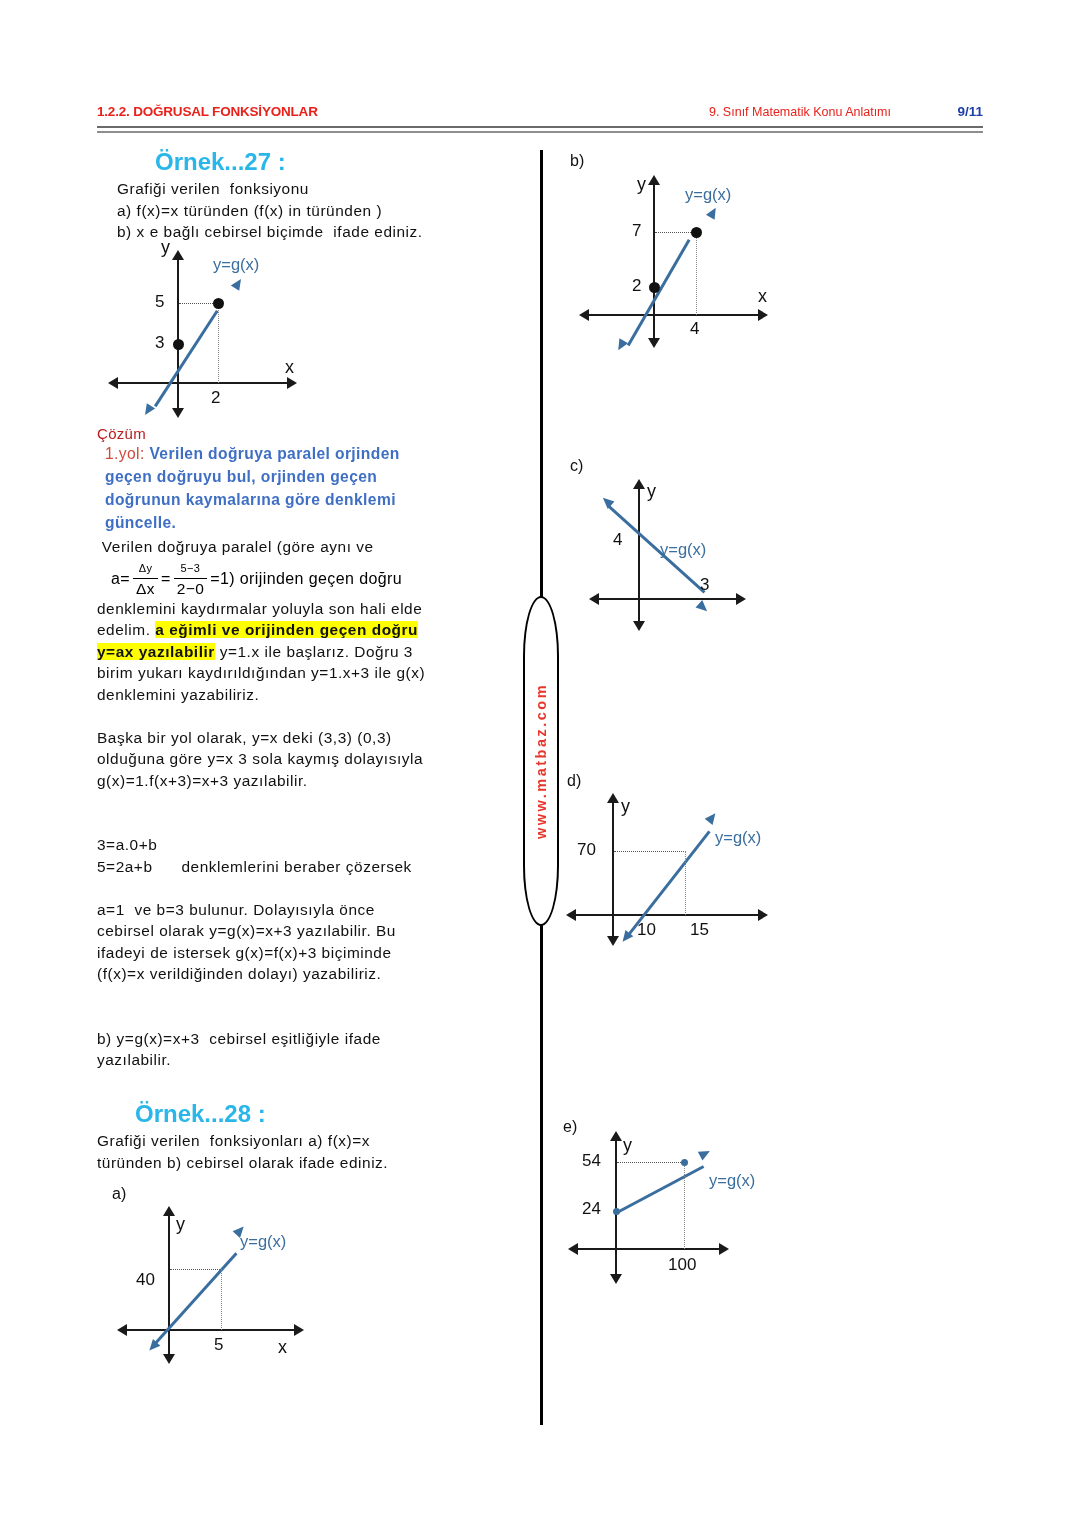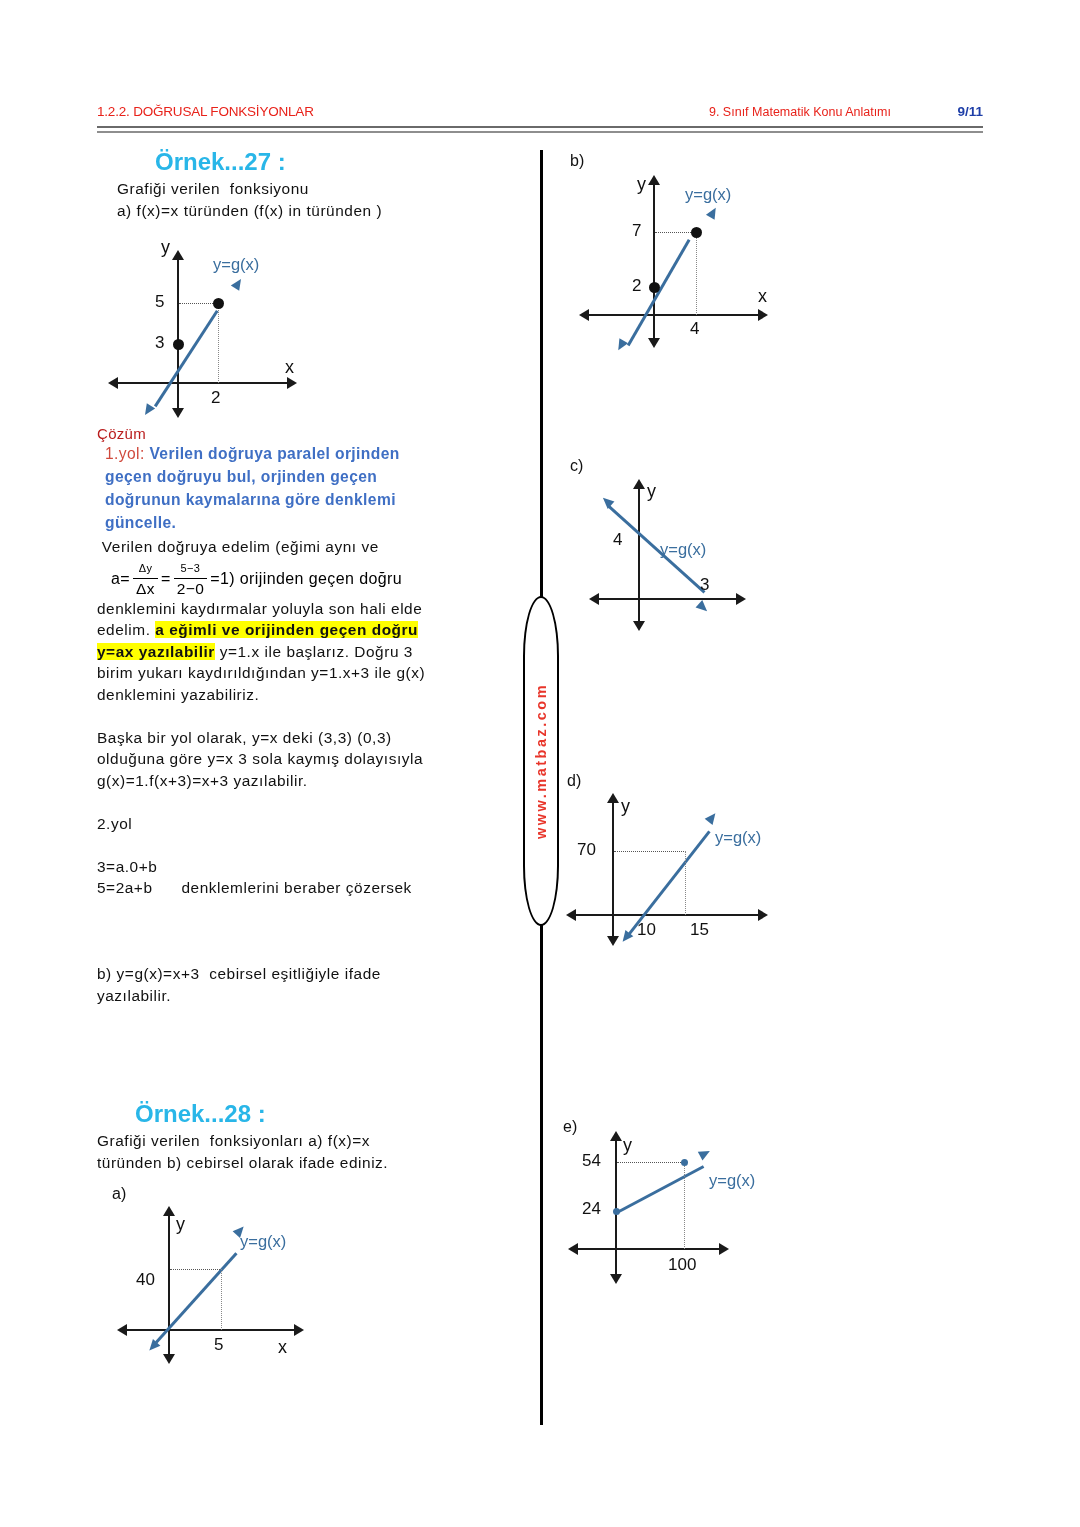--- a/index.html
+++ b/index.html
@@ -12,21 +12,21 @@
     position: relative;
     overflow: hidden;
   }
 
   
   #header {
     position: absolute; left: 97px; top: 100px; width: 886px; height: 40px;
   }
   #header-left {
     position: absolute; left: 0; top: 4px;
-    font-size: 13.5px; font-weight: normal; color: #e8221a;
+    font-size: 13.5px; font-weight: bold; color: #e8221a;
     letter-spacing: -0.2px;
   }
   #header-mid {
     position: absolute; right: 92px; top: 5px;
     font-size: 12.5px; color: #e8221a;
   }
   #header-page {
     position: absolute; right: 0; top: 4px;
     font-size: 13.5px; font-weight: bold; color: #1f3fa8;
   }
@@ -144,20 +144,21 @@
 <div id="watermark-capsule"></div>
 <div id="watermark-text">
   <span>www.matbaz.com</span>
 </div>
 
 <div id="left-col">
 
   <div class="ornek-title">Örnek...27 :</div>
   <div class="body-line para">Grafiği verilen  fonksiyonu</div>
   <div class="body-line para">a) f(x)=x türünden (f(x) in türünden )</div>
+  <div class="body-line para">b) x e bağlı cebirsel biçimde  ifade ediniz.</div>
 </div>
 
 <div class="graph" id="g-main" style="left:105px; top:245px; width:300px; height:180px;">
   <div class="gy-axis" style="left:72px; top:14px; height:150px;"></div>
   <div class="arrow ar-up" style="left:67px; top:5px;"></div>
   <div class="arrow ar-down" style="left:67px; top:163px;"></div>
   <div class="gx-axis" style="left:12px; top:137px; width:172px;"></div>
   <div class="arrow ar-left" style="left:3px; top:132px;"></div>
   <div class="arrow ar-right" style="left:182px; top:132px;"></div>
   <div class="glabel" style="left:56px; top:-8px; font-size:18px;">y</div>
@@ -176,21 +177,21 @@
 </div>
 
 <div style="position:absolute; left:97px; top:425px; width:430px;">
   <div id="cozum-label">Çözüm</div>
 
   <div class="yol-blue"><span class="yol-red">1.yol</span><span class="yol-red">: </span><span>Verilen doğruya paralel orjinden</span></div>
   <div class="yol-blue">geçen doğruyu bul, orjinden geçen</div>
   <div class="yol-blue">doğrunun kaymalarına göre denklemi</div>
   <div class="yol-blue">güncelle.</div>
 
-  <div class="body-line" style="margin-top:2px;"> Verilen doğruya edelim (eğimi aynı ve</div>
+  <div class="body-line" style="margin-top:2px;"> Verilen doğruya paralel (göre aynı ve</div>
 
   <div id="formula-row">
     <span>a=</span>
     <span class="frac">
       <span class="num">Δy</span>
       <span class="bar"></span>
       <span class="den">Δx</span>
     </span>
     <span>=</span>
     <span class="frac">
@@ -206,27 +207,30 @@
 edelim. </span><span class="hl">a eğimli ve orijinden geçen doğru</span><br><span class="hl">y=ax yazılabilir</span><span> y=1.x ile başlarız. Doğru 3
 birim yukarı kaydırıldığından y=1.x+3 ile g(x)
 denklemini yazabiliriz.</span></div>
 
   <div class="spacer-line"></div>
   <div class="body-line">Başka bir yol olarak, y=x deki (3,3) (0,3)
 olduğuna göre y=x 3 sola kaymış dolayısıyla
 g(x)=1.f(x+3)=x+3 yazılabilir.</div>
 
   <div class="spacer-line"></div>
-  <div class="body-line">2.yol</div>
 
   <div class="spacer-line"></div>
   <div class="body-line">3=a.0+b</div>
   <div class="body-line">5=2a+b      denklemlerini beraber çözersek</div>
 
   <div class="spacer-line"></div>
+  <div class="body-line">a=1  ve b=3 bulunur. Dolayısıyla önce
+cebirsel olarak y=g(x)=x+3 yazılabilir. Bu
+ifadeyi de istersek g(x)=f(x)+3 biçiminde
+(f(x)=x verildiğinden dolayı) yazabiliriz.</div>
 
   <div class="spacer-line"></div>
   <div class="spacer-line"></div>
   <div class="body-line">b) y=g(x)=x+3  cebirsel eşitliğiyle ifade
 yazılabilir.</div>
 </div>
 
 <div style="position:absolute; left:97px; top:1100px; width:430px;">
   <div class="ornek-title">Örnek...28 :</div>
   <div class="body-line para">Grafiği verilen  fonksiyonları a) f(x)=x</div>

